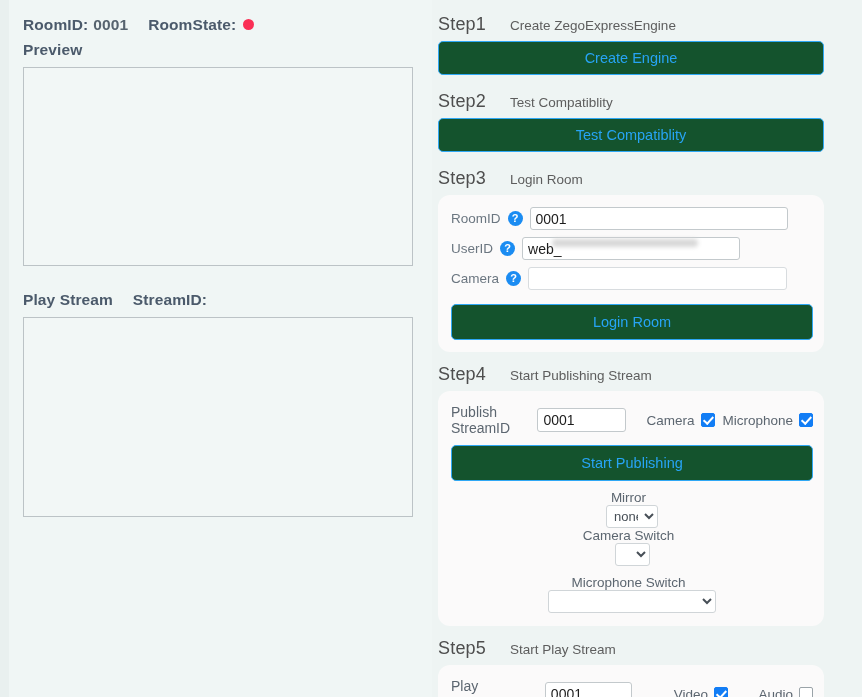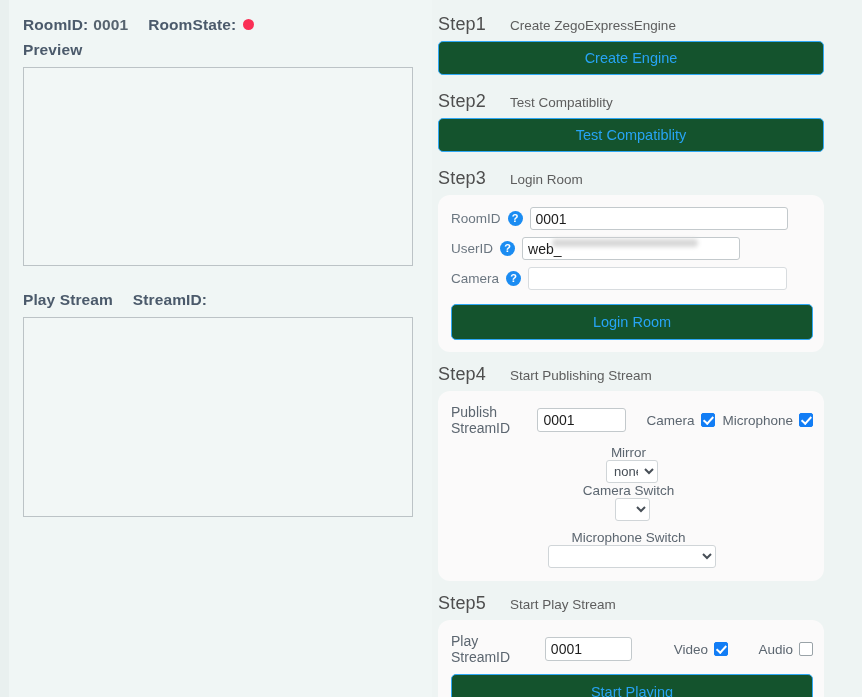--- a/index.html
+++ b/index.html
@@ -341,20 +341,21 @@
           <span class="pub-label">Publish StreamID</span>
           <input class="txt-input" style="width: 89px; height: 24px;" type="text" value="0001">
           <span class="sp28"></span>
           <span class="chk-label">Camera</span>
           <span class="chk on"></span>
           <span style="width:11px;display:inline-block;"></span>
           <span class="chk-label">Microphone</span>
           <span class="chk on"></span>
         </div>
 
+        <button class="outline-btn" style="padding:9px 0;">Start Publishing</button>
 
         <div class="sel-row">
           <span class="sel-label">Mirror</span>
           <select class="sel" style="width:52px;">
             <option>none</option>
           </select>
           <span style="width:22px;display:inline-block;"></span>
           <span class="sel-label">Camera Switch</span>
           <select class="sel" style="width:35px;">
             <option></option>

